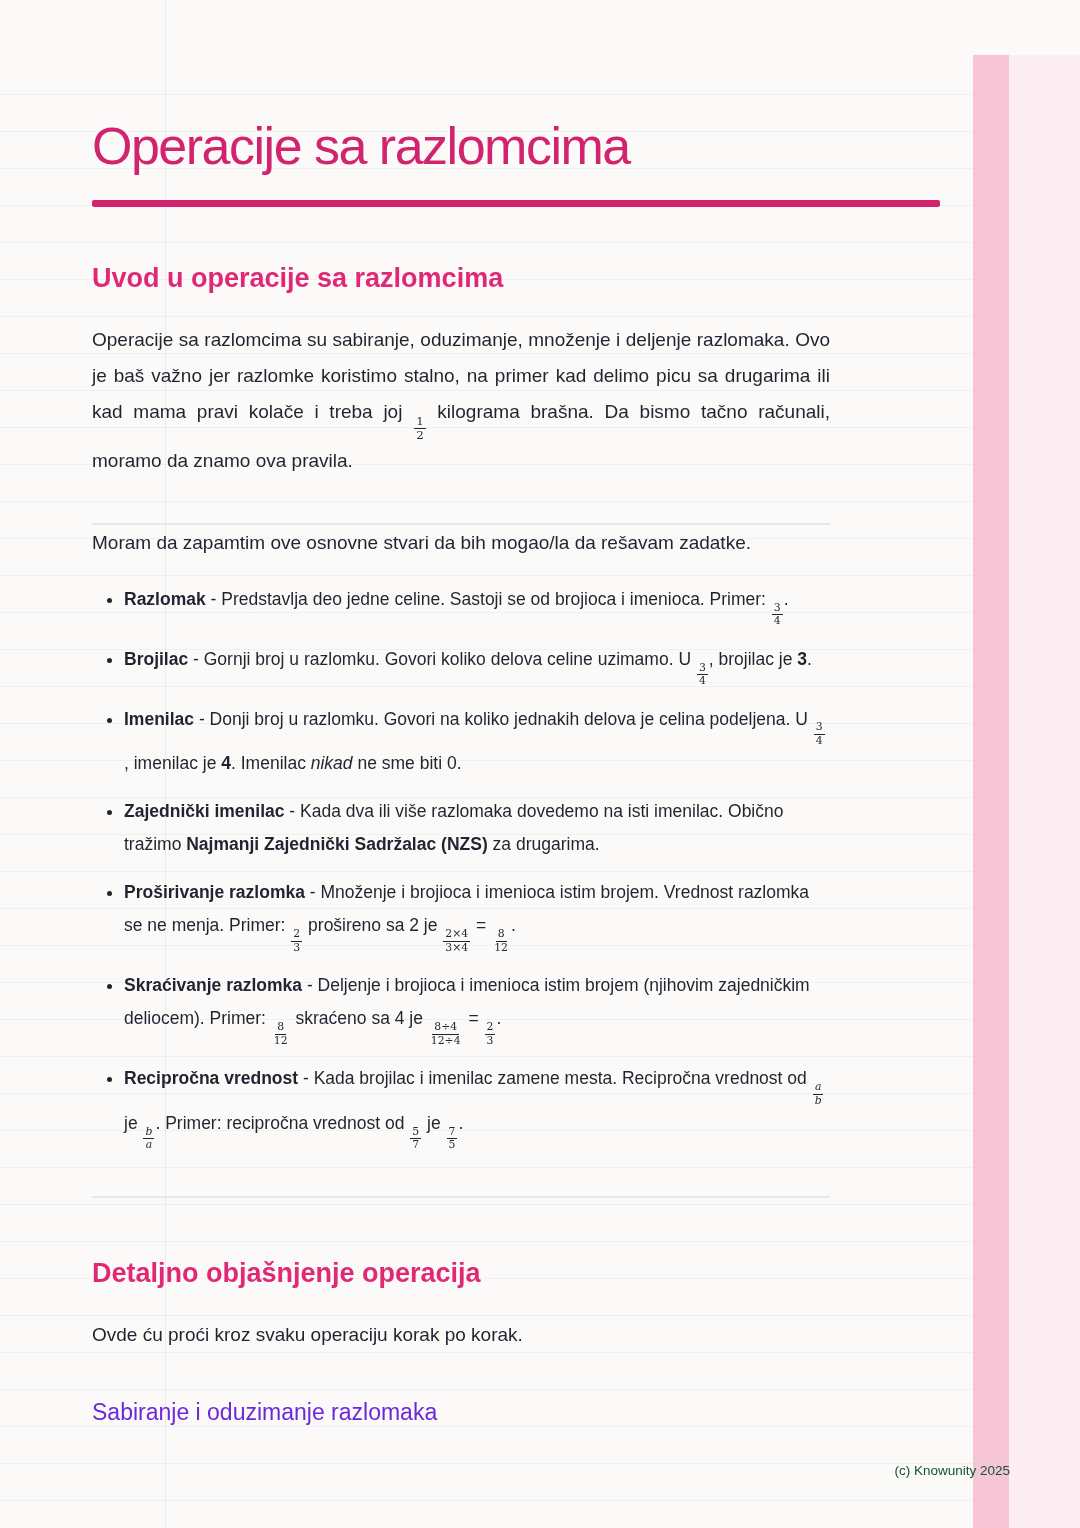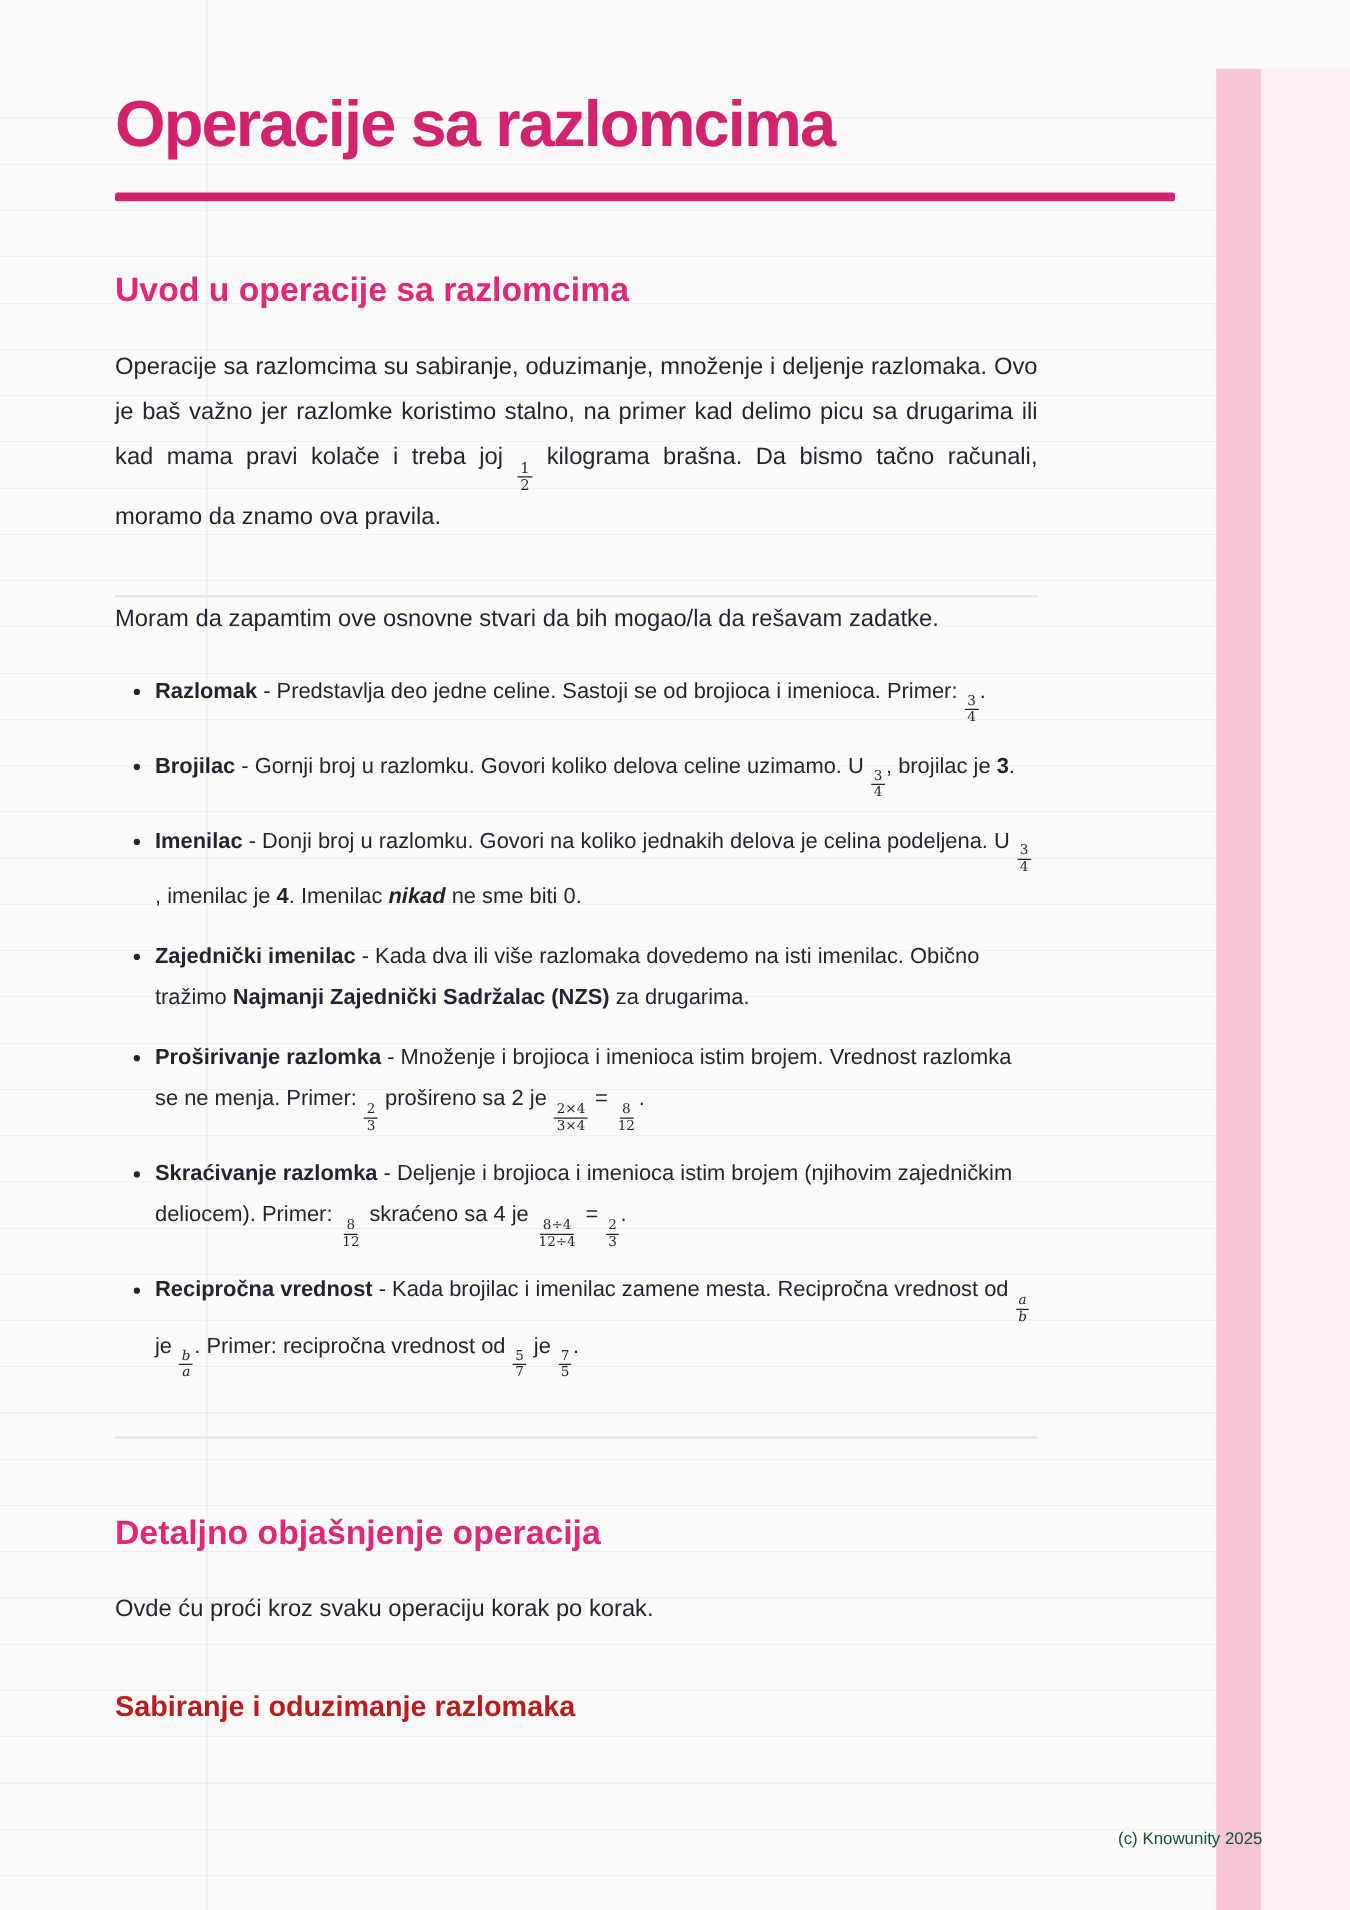--- a/index.html
+++ b/index.html
@@ -30,45 +30,45 @@
     background: #f6c6d7;
   }
   .side-band-light {
     position: absolute; top: 55px; bottom: 0; left: 1009px; right: 0;
     background: #fdeef4;
   }
   .content {
     position: absolute; left: 92px; top: 0; width: 848px;
   }
   h1 {
-    margin: 72px 0 0 0;
+    margin: 118px 0 0 0;
     font-size: 52px;
-    font-weight: 700;
+    font-weight: 400;
     letter-spacing: -1.5px;
     line-height: 1.08;
     color: #d2246e;
   }
   .title-rule {
     margin-top: 26px;
     width: 848px; height: 7px;
     background: #d2246e;
     border-radius: 2px;
   }
   h2 {
     margin: 60px 0 28px 0;
     font-size: 27px;
     font-weight: 700;
     color: #e02876;
   }
   h2.first { margin-top: 56px; }
   h3 {
     margin: 46px 0 0 0;
     font-size: 23px;
-    font-weight: 700;
-    color: #b91c1c;
+    font-weight: 400;
+    color: #6d28d9;
   }
   p.body {
     width: 738px;
     margin: 0;
     font-size: 19px;
     line-height: 36px;
   }
   p.just { text-align: justify; }
   .divider {
     border: none;
@@ -81,21 +81,21 @@
     padding-left: 32px;
     width: 706px;
     list-style: disc;
   }
   ul.bullets li {
     margin-bottom: 15px;
     font-size: 17.5px;
     line-height: 33px;
   }
   strong { font-weight: 700; }
-  em { font-style: italic; font-weight: bold; }
+  em { font-style: italic; }
   .frac {
     display: inline-flex;
     flex-direction: column;
     align-items: center;
     vertical-align: -0.55em;
     font-size: 0.62em;
     line-height: 1.15;
     font-family: "DejaVu Serif", serif;
     margin: 0 1px;
   }

